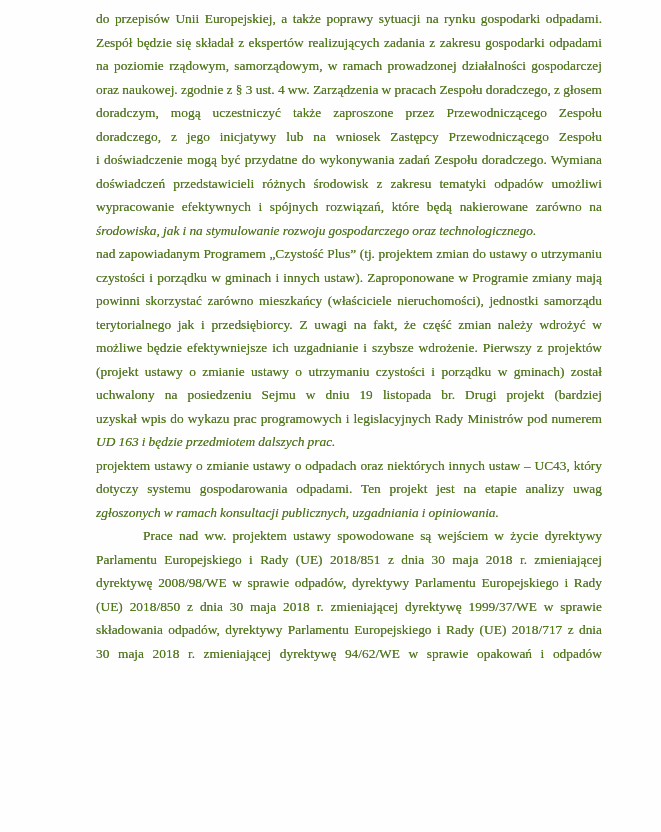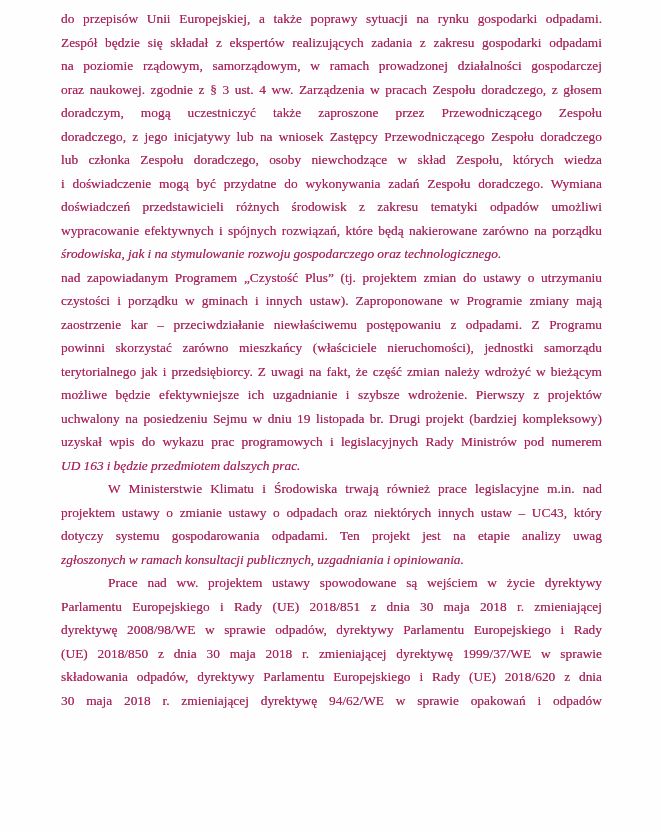--- a/index.html
+++ b/index.html
@@ -9,25 +9,25 @@
   }
   body {
     width: 661px;
     height: 832px;
     overflow: hidden;
   }
   .page {
     box-sizing: border-box;
     width: 661px;
     height: 832px;
-    padding: 7px 59px 0 61px;
+    padding: 7px 59px 0 96px;
     background: #fefefe;
     font-family: "Liberation Serif", "DejaVu Serif", serif;
     font-size: 13.4px;
-    color: #be185d;
+    color: #4d7c0f;
     text-shadow: 0 0 0.5px rgba(30,30,30,0.55);
   }
   .paragraph {
     margin: 0;
   }
   .line {
     height: 23.5px;
     line-height: 23.5px;
     overflow: hidden;
     text-align: justify;
@@ -48,45 +48,43 @@
 
 <div class="page">
   <div id="doc-body">
       <div class="paragraph">
         <div class="line">do przepisów Unii Europejskiej, a także poprawy sytuacji na rynku gospodarki odpadami.</div>
         <div class="line">Zespół będzie się składał z ekspertów realizujących zadania z zakresu gospodarki odpadami</div>
         <div class="line">na poziomie rządowym, samorządowym, w ramach prowadzonej działalności gospodarczej</div>
         <div class="line">oraz naukowej. zgodnie z § 3 ust. 4 ww. Zarządzenia w pracach Zespołu doradczego, z głosem</div>
         <div class="line">doradczym, mogą uczestniczyć także zaproszone przez Przewodniczącego Zespołu</div>
         <div class="line">doradczego, z jego inicjatywy lub na wniosek Zastępcy Przewodniczącego Zespołu doradczego</div>
-        <div class="line">lub członka Zespołu doradczego, osoby niewchodzące w skład Zespołu, których wiedza</div>
         <div class="line">i doświadczenie mogą być przydatne do wykonywania zadań Zespołu doradczego. Wymiana</div>
         <div class="line">doświadczeń przedstawicieli różnych środowisk z zakresu tematyki odpadów umożliwi</div>
         <div class="line">wypracowanie efektywnych i spójnych rozwiązań, które będą nakierowane zarówno na porządku</div>
         <div class="line para-end">środowiska, jak i na stymulowanie rozwoju gospodarczego oraz technologicznego.</div>
       </div>
       <div class="paragraph">
         <div class="line">nad zapowiadanym Programem „Czystość Plus” (tj. projektem zmian do ustawy o utrzymaniu</div>
         <div class="line">czystości  i porządku w gminach i innych ustaw). Zaproponowane w Programie zmiany mają</div>
-        <div class="line">zaostrzenie kar – przeciwdziałanie niewłaściwemu postępowaniu z odpadami. Z Programu</div>
         <div class="line">powinni skorzystać zarówno mieszkańcy (właściciele nieruchomości), jednostki samorządu</div>
         <div class="line">terytorialnego jak i przedsiębiorcy. Z uwagi na fakt, że część zmian należy wdrożyć w bieżącym</div>
         <div class="line">możliwe będzie efektywniejsze ich uzgadnianie i szybsze wdrożenie. Pierwszy z projektów</div>
+        <div class="line">(projekt ustawy o zmianie ustawy o utrzymaniu czystości  i porządku w gminach) został</div>
         <div class="line">uchwalony na posiedzeniu Sejmu w dniu 19 listopada br. Drugi projekt (bardziej kompleksowy)</div>
         <div class="line">uzyskał wpis do wykazu prac programowych i legislacyjnych Rady Ministrów pod numerem</div>
         <div class="line para-end">UD 163 i będzie przedmiotem dalszych prac.</div>
       </div>
       <div class="paragraph">
-        <div class="line indent">W Ministerstwie Klimatu i Środowiska trwają również prace legislacyjne m.in. nad</div>
         <div class="line">projektem ustawy o zmianie ustawy o odpadach oraz niektórych innych ustaw – UC43, który</div>
         <div class="line">dotyczy systemu gospodarowania odpadami. Ten projekt jest na etapie analizy uwag</div>
         <div class="line para-end">zgłoszonych w ramach konsultacji publicznych, uzgadniania i opiniowania.</div>
       </div>
       <div class="paragraph">
         <div class="line indent">Prace nad ww. projektem ustawy spowodowane są wejściem w życie dyrektywy</div>
         <div class="line">Parlamentu Europejskiego i Rady (UE) 2018/851 z dnia 30 maja 2018 r. zmieniającej</div>
         <div class="line">dyrektywę 2008/98/WE w sprawie odpadów, dyrektywy Parlamentu Europejskiego i Rady</div>
         <div class="line">(UE) 2018/850 z dnia 30 maja 2018 r. zmieniającej dyrektywę 1999/37/WE w sprawie</div>
-        <div class="line">składowania odpadów, dyrektywy Parlamentu Europejskiego i Rady (UE) 2018/620 z dnia</div>
+        <div class="line">składowania odpadów, dyrektywy Parlamentu Europejskiego i Rady (UE) 2018/717 z dnia</div>
         <div class="line">30 maja 2018 r. zmieniającej dyrektywę 94/62/WE w sprawie opakowań i odpadów</div>
       </div>
     </div>
 </div>
 
 </body></html>

